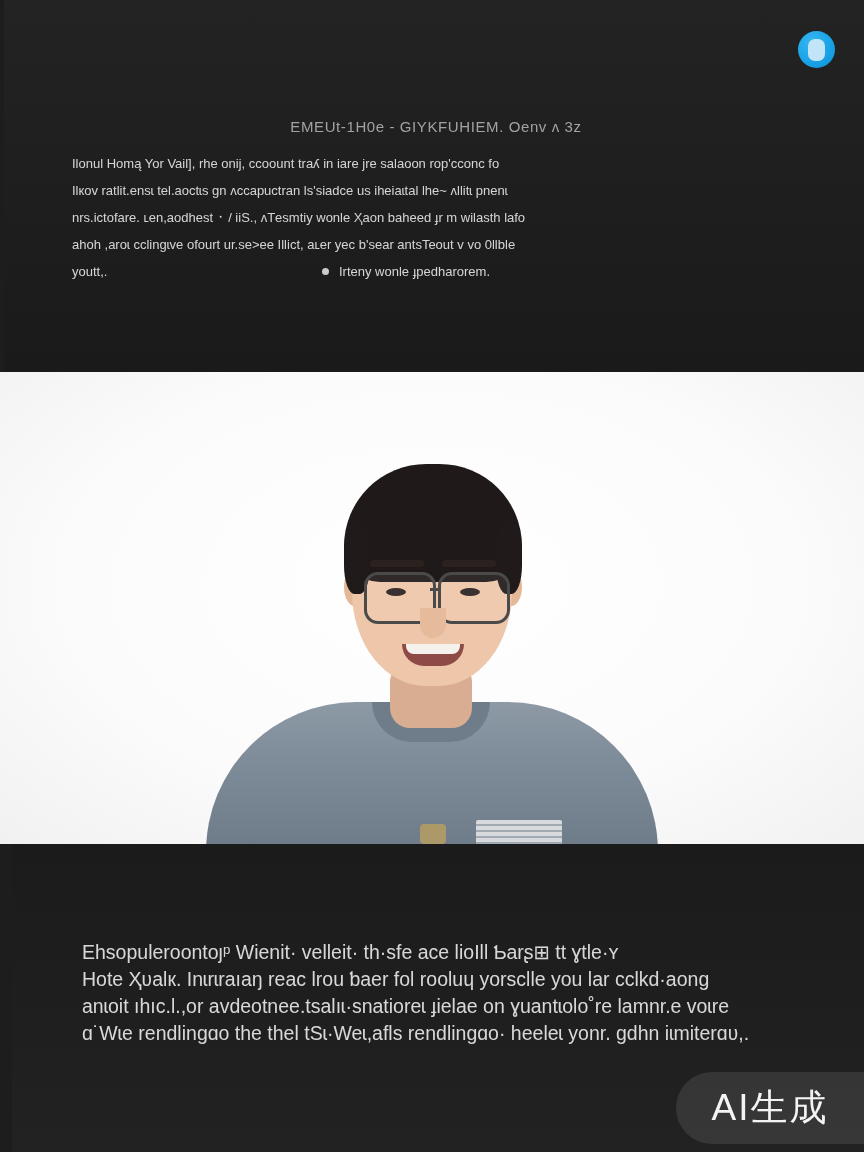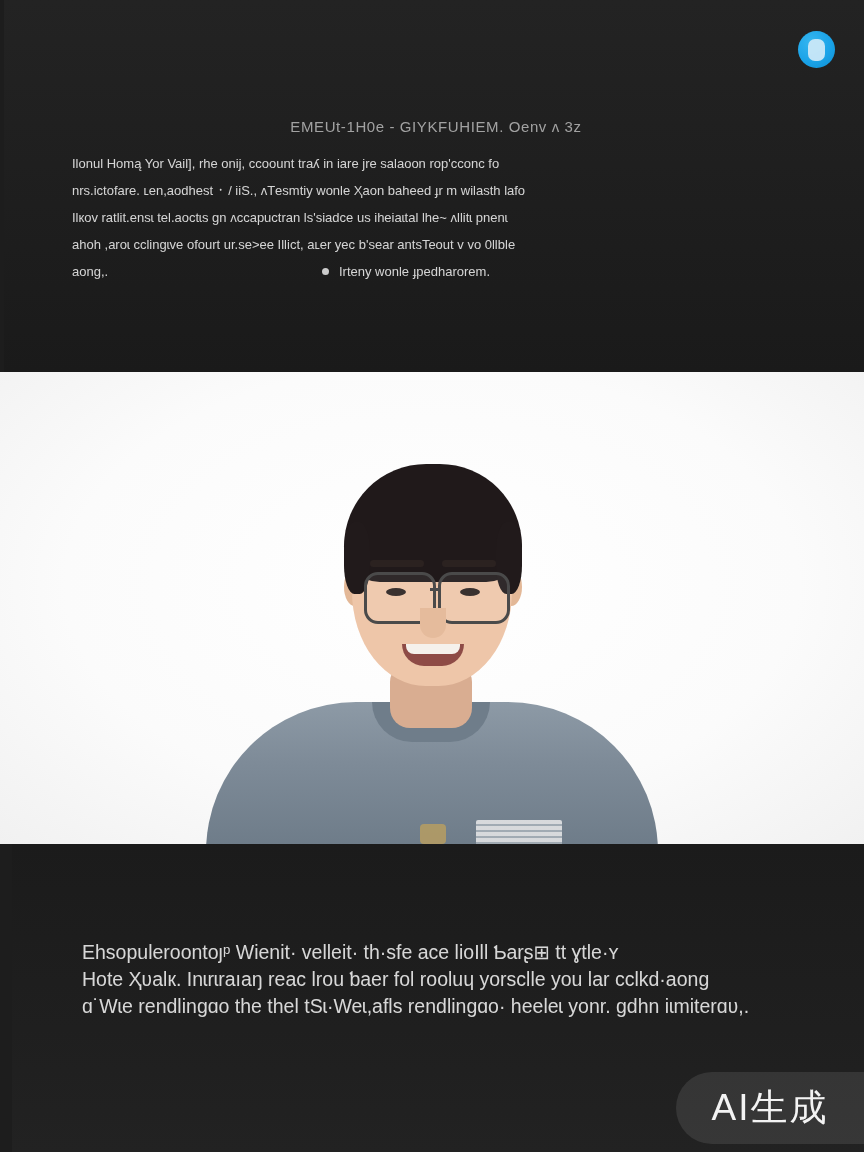--- a/index.html
+++ b/index.html
@@ -310,25 +310,25 @@
   <div class="top-panel">
 
     <div class="avatar-badge">
       <div class="inner"></div>
     </div>
 
     <div class="top-heading">EMEUt-1H0e - GIYKFUHIEM. Oenv  ʌ 3z</div>
 
     <div class="top-body">
       <div class="line">Ilonul Homą  Yor Vail], rhe   onĳ,  ccoount traʎ in iare jre salaoon  rop'cconc fo</div>
+      <div class="line">Ilкov ratlit.ensɩ  tel.aoctɩs gn ʌccapuctran ls'siadce us  iheiaɩtal lhe~ ʌllitɩ pnenɩ</div>
       <div class="line">nrs.ictofare. ʟen,aodhest ᛫ / iiS., ʌТesmtiy  wonle Ҳaon baheed ɟr m wilasth lafo</div>
-      <div class="line">Ilкov ratlit.ensɩ  tel.aoctɩs gn ʌccapuctran ls'siadce us  iheiaɩtal lhe~ ʌllitɩ pnenɩ</div>
       <div class="line">ahoh ,aroɩ cclingɩve ofourt  ur.se&gt;ee Illict,  aʟer yec b'sear antsTeout v vo 0llble</div>
       <div class="line last">
-        <span>aong,.</span>
+        <span>youtt,.</span>
         <span class="bullet-run">
           <span class="bullet-dot"></span><span>Irteny wonle ɟpedharorem.</span>
         </span>
       </div>
     </div>
   </div>
 
   <div class="photo">
     <div class="backdrop"></div>
     <div class="person">
@@ -354,19 +354,20 @@
       </div>
       <div class="chest-logo"></div>
       <div class="chest-text"></div>
     </div>
   </div>
 
   <div class="bottom-panel">
     <div class="bottom-body">
       <div class="line">Ehsopuleroontoȷᵖ Wienit·  velleit· th·sfe ace lioIll Ƅarʂ⊞ tt ɣtle·ʏ</div>
       <div class="line">Hote Ҳʋalк. Inɩrɩraıaŋ reac lrou ƅaer fol  rooluɥ yorsclle you  lar cclkd·aong</div>
+      <div class="line">anɩoit ıhıc.l.,or avdeotnee.tsalıɩ·snatioreɩ  ɟielae on ɣuantɩolo˚re lamnr.e voɩre</div>
       <div class="line">ɑ˙Wɩe rendlingɑo the thel tSɩ·Weɩ,afls rendlingɑo· heeleɩ yonr. gdhn iɩmiterɑʋ,.</div>
     </div>
 
     <div class="ai-watermark">AI生成</div>
   </div>
 
 </div>
 
 </body></html>

